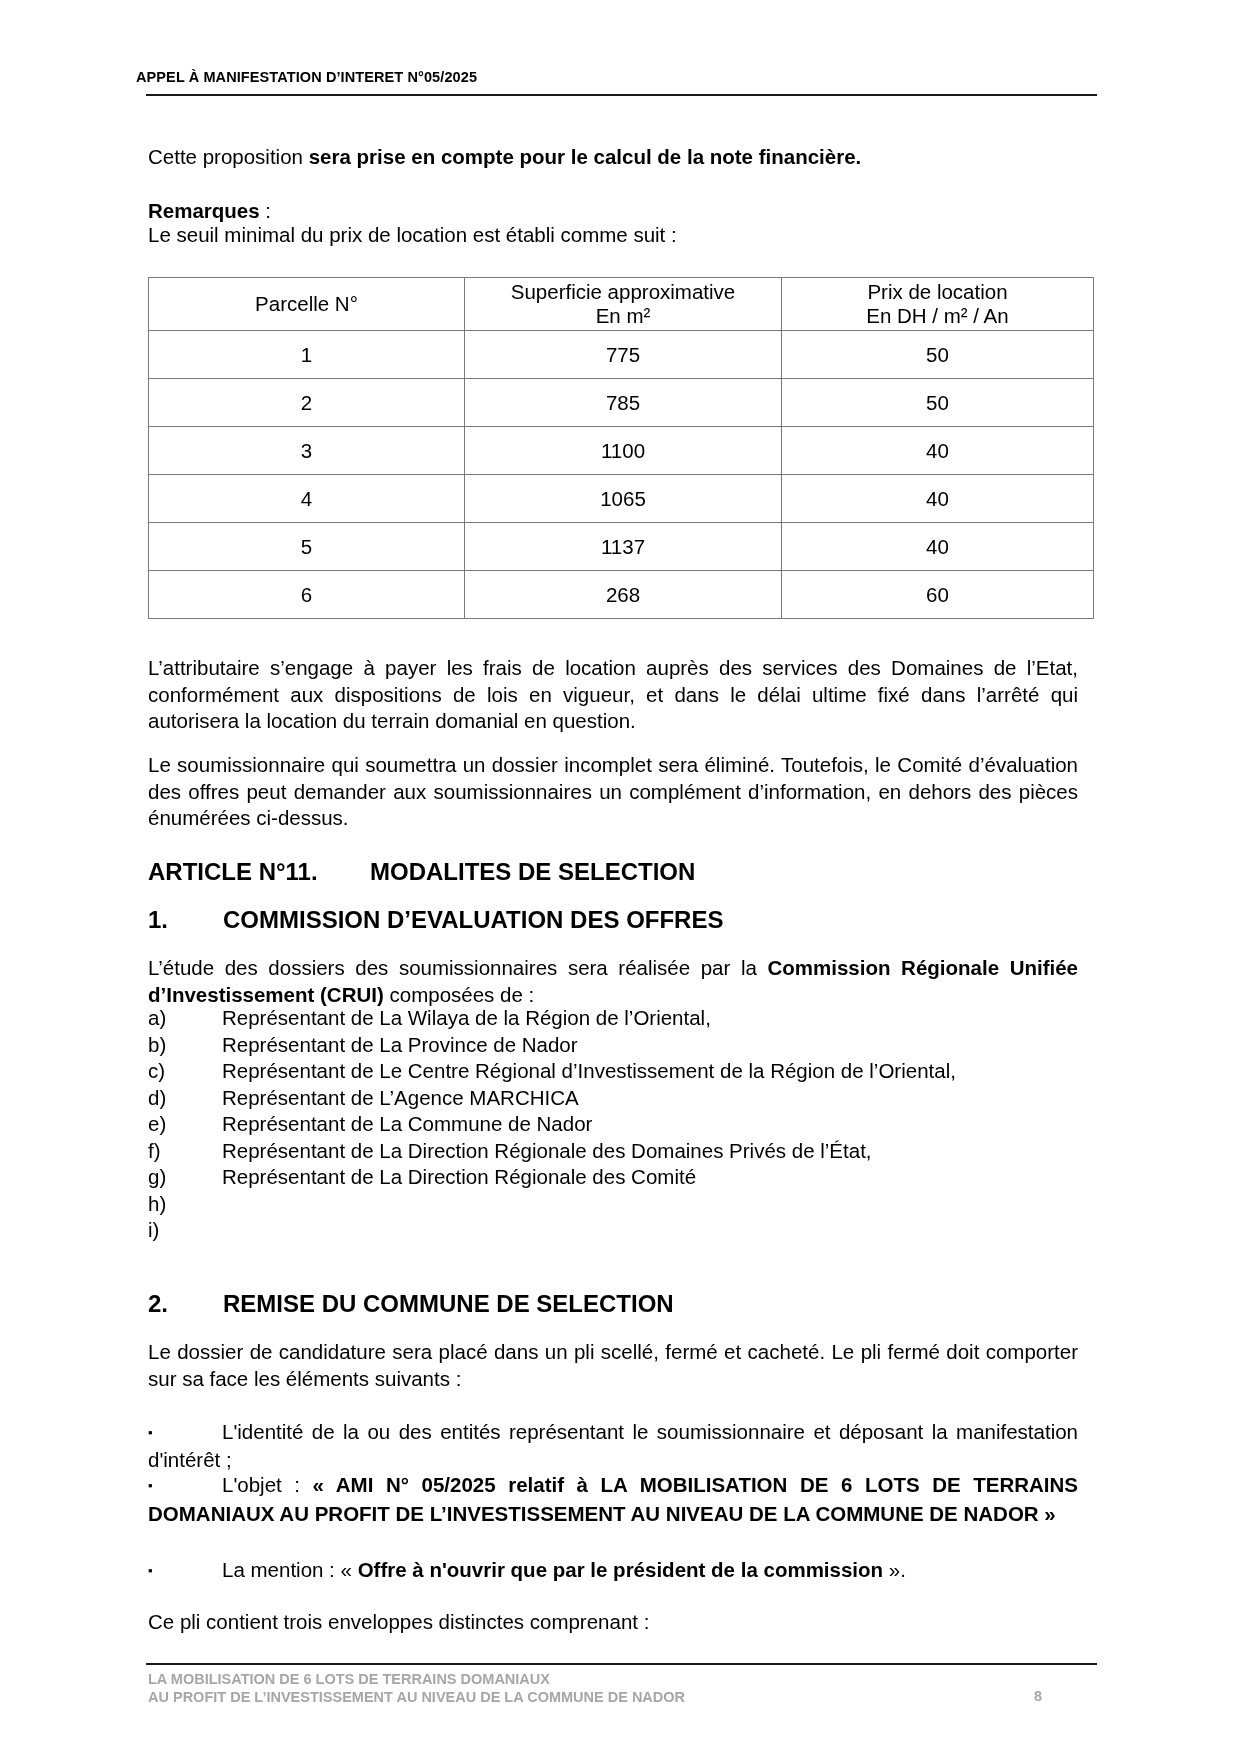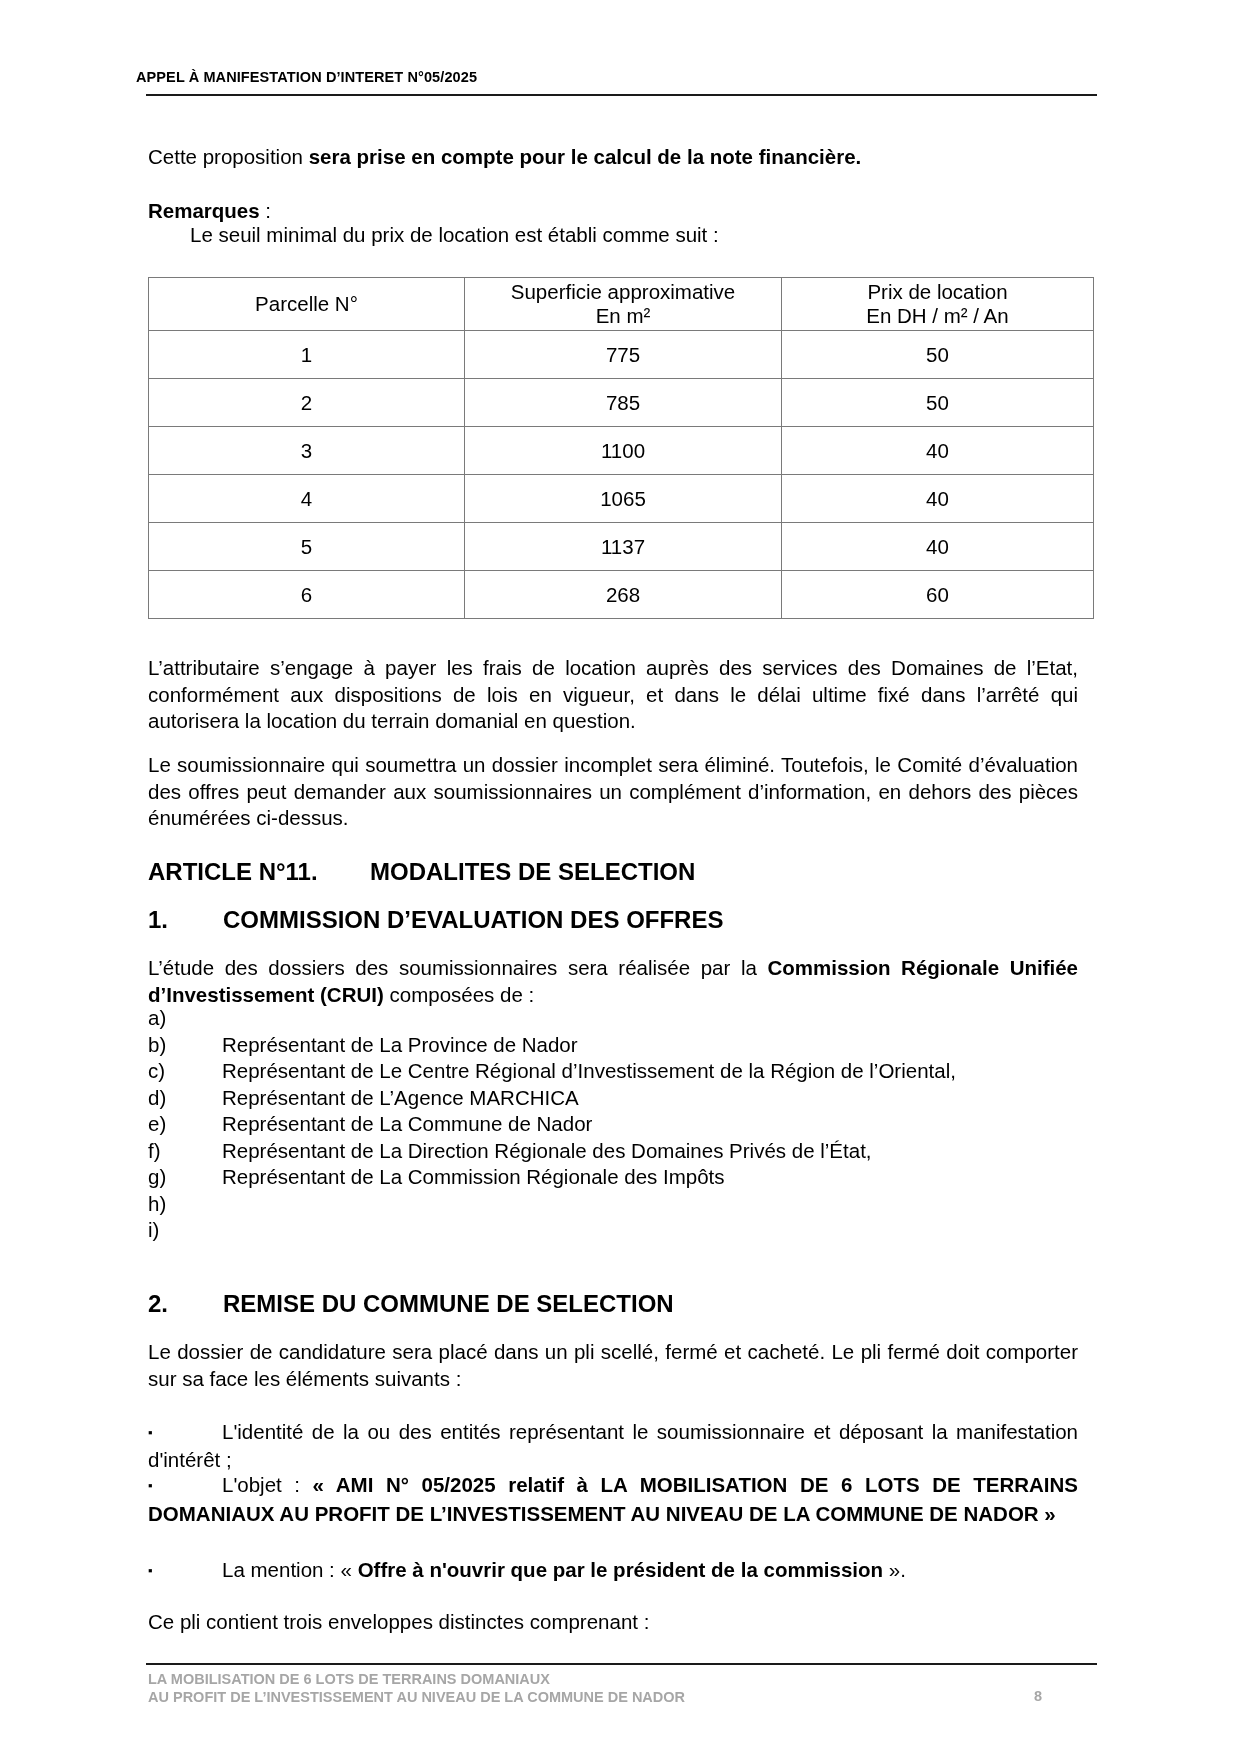--- a/index.html
+++ b/index.html
@@ -33,21 +33,21 @@
 <div class="abs hdr-text">APPEL À MANIFESTATION D’INTERET N°05/2025</div>
 <div class="abs rule" style="top:94px;"></div>
 
 <p class="abs block body-text" style="top:144px;">
   <span>Cette proposition </span><b>sera prise en compte pour le calcul de la note financière.</b>
 </p>
 
 <p class="abs block body-text" style="top:198px;">
   <b>Remarques</b><span> :</span>
 </p>
-<p class="abs block body-text" style="top:222px;margin-left:42px;">Le seuil minimal du prix de location est établi comme suit :</p>
+<p class="abs block body-text" style="top:222px;">Le seuil minimal du prix de location est établi comme suit :</p>
 
 <table class="grid">
   <tbody>
       <tr class="head">
     <td class="c1"><span>Parcelle N°</span></td>
     <td class="c2"><span>Superficie approximative</span><br><span>En m²</span></td>
     <td><span>Prix de location</span><br><span>En DH / m² / An</span></td>
   </tr>
   <tr class="row">
     <td class="c1">1</td>
@@ -95,20 +95,21 @@
   <span>COMMISSION D’EVALUATION DES OFFRES</span>
 </div>
 
 <p class="abs block body-text justify" style="top:955px;">
   <span>L’étude des dossiers des soumissionnaires sera réalisée par la </span><b>Commission Régionale Unifiée d’Investissement (CRUI)</b><span> composées de :</span>
 </p>
 
 <div class="abs block" style="top:1005px;">
   <div class="list-row">
       <span class="list-label">a)</span>
+      <span>Représentant de La Wilaya de la Région de l’Oriental,</span>
     </div>
   <div class="list-row">
       <span class="list-label">b)</span>
       <span>Représentant de La Province de Nador</span>
     </div>
   <div class="list-row">
       <span class="list-label">c)</span>
       <span>Représentant de Le Centre Régional d’Investissement de la Région de l’Oriental,</span>
     </div>
   <div class="list-row">
@@ -118,21 +119,21 @@
   <div class="list-row">
       <span class="list-label">e)</span>
       <span>Représentant de La Commune de Nador</span>
     </div>
   <div class="list-row">
       <span class="list-label">f)</span>
       <span>Représentant de La Direction Régionale des Domaines Privés de l’État,</span>
     </div>
   <div class="list-row">
       <span class="list-label">g)</span>
-      <span>Représentant de La Commission Régionale des Impôts</span>
+      <span>Représentant de La Direction Régionale des Comité</span>
     </div>
   <div class="list-row">
       <span class="list-label">h)</span>
     </div>
   <div class="list-row">
       <span class="list-label">i)</span>
     </div>
 </div>
 
 <div class="abs block heading" style="top:1291px;">

